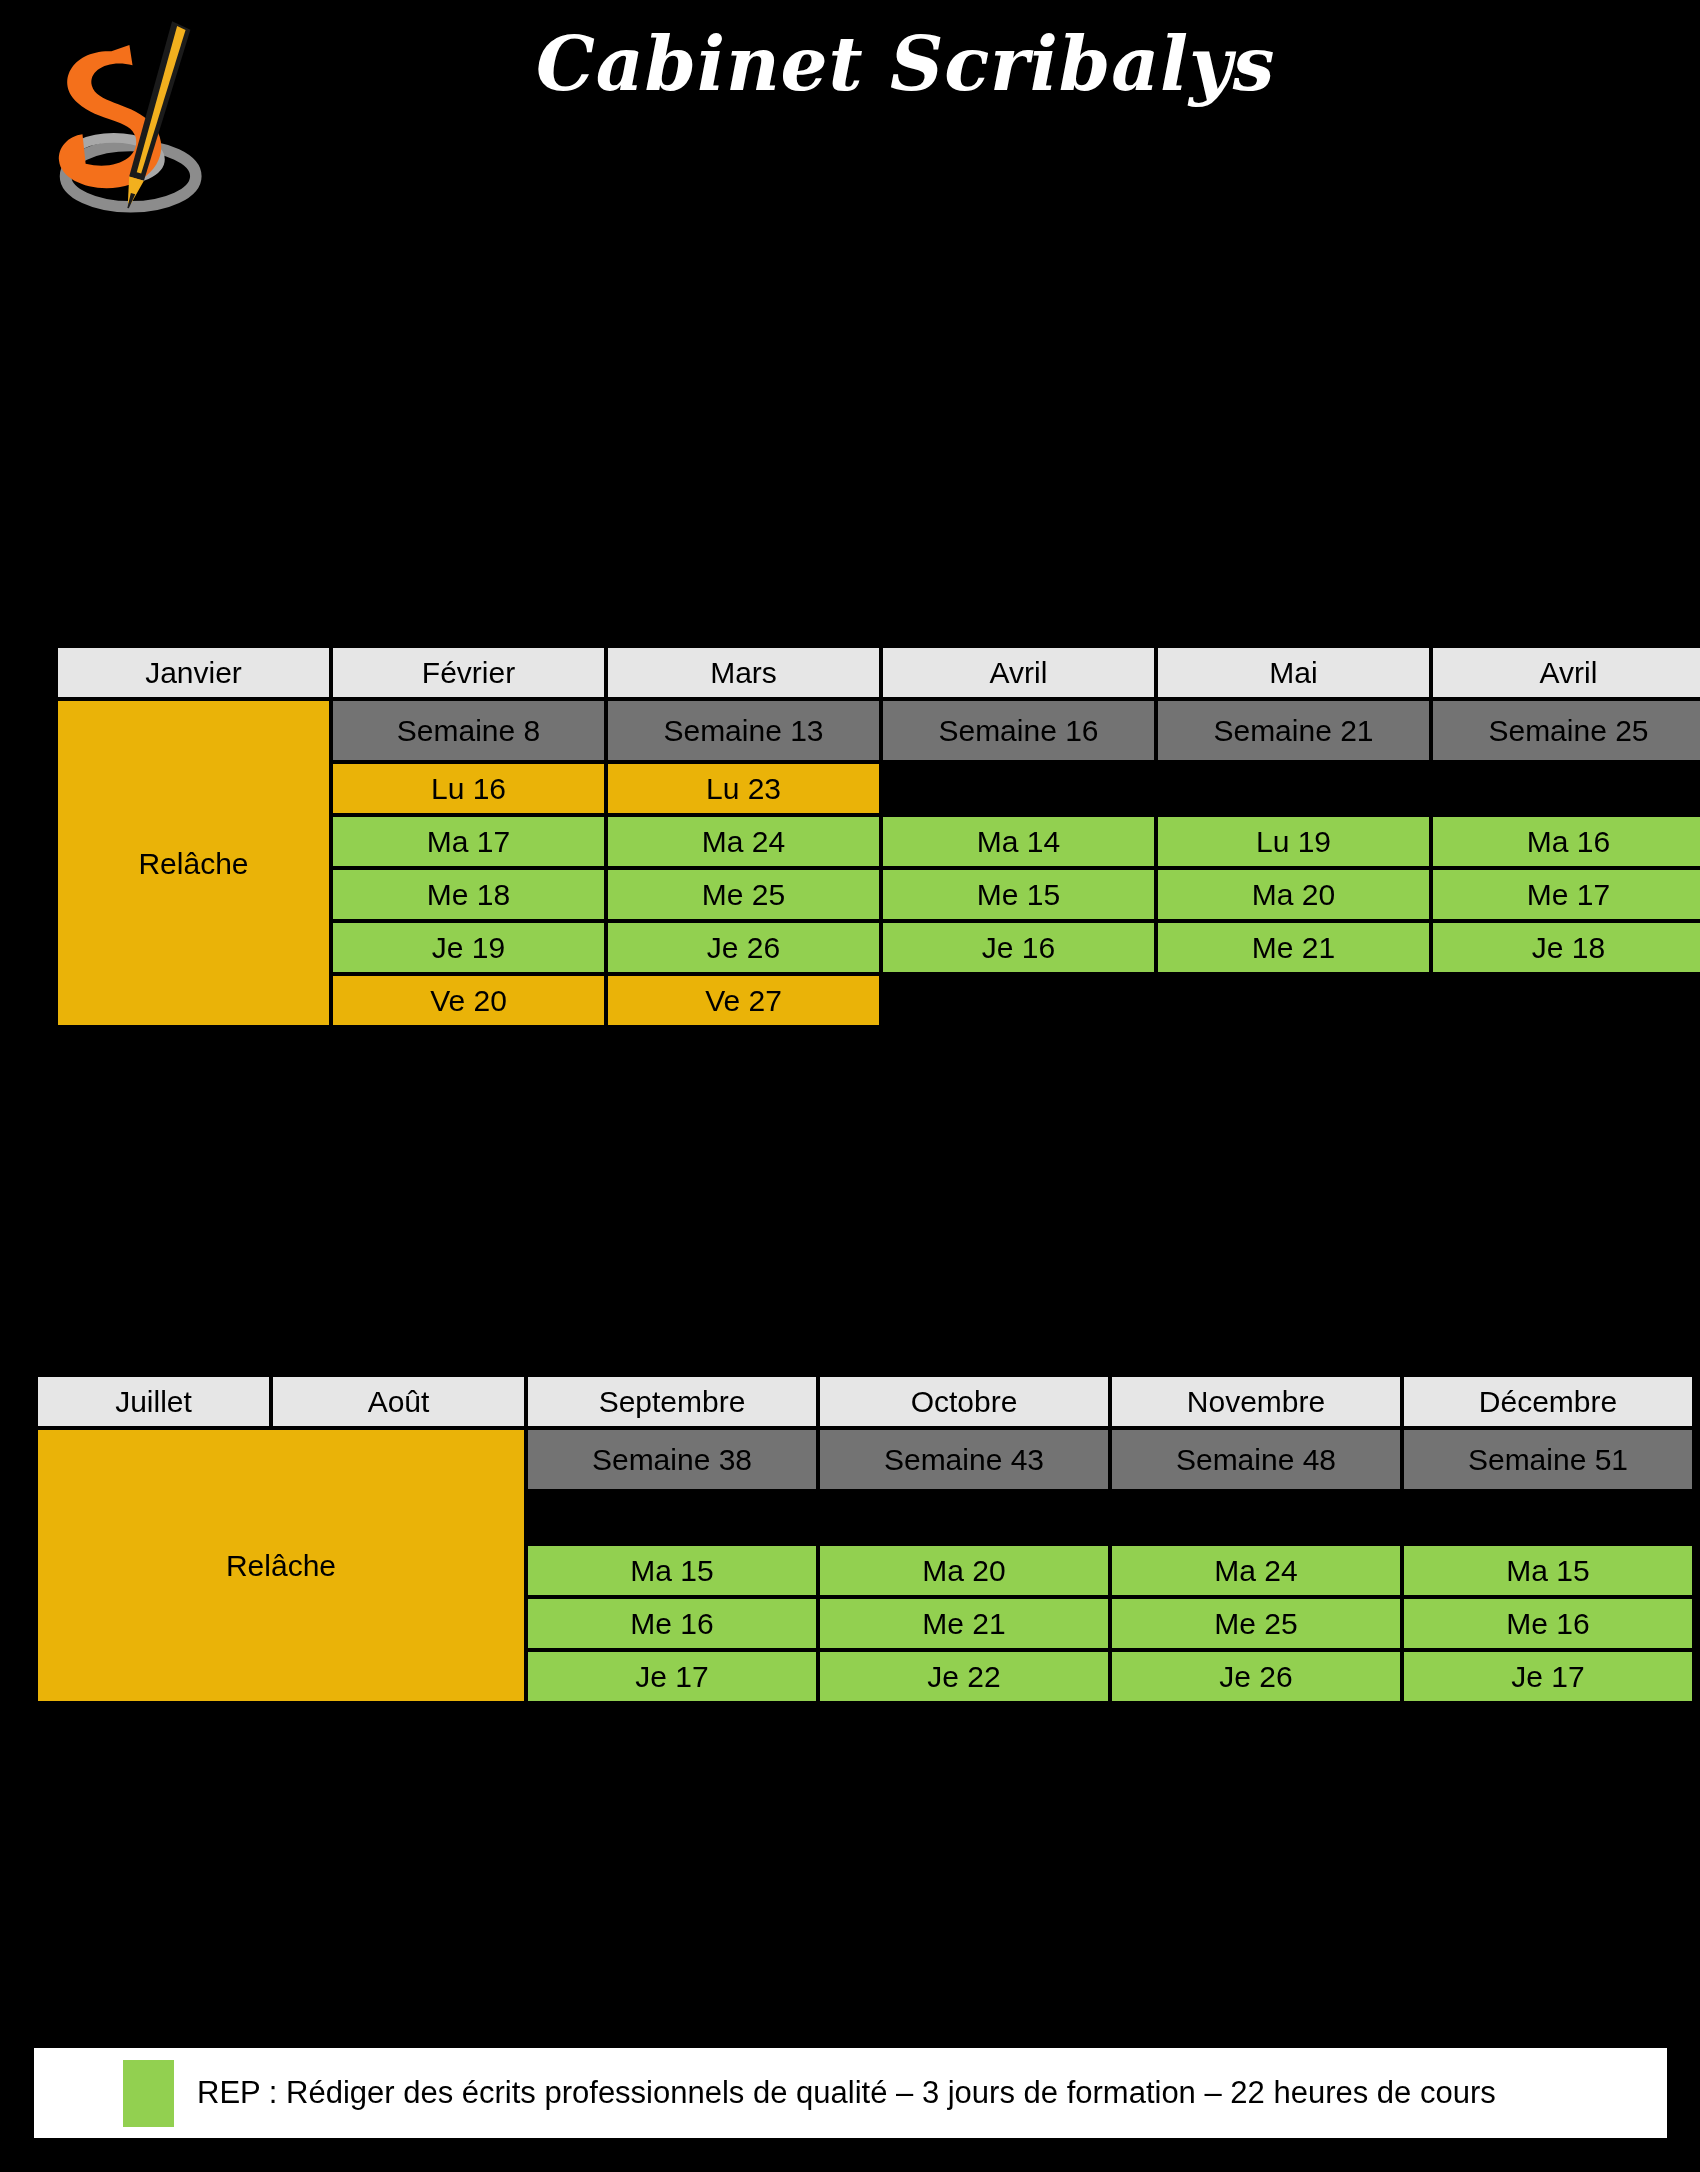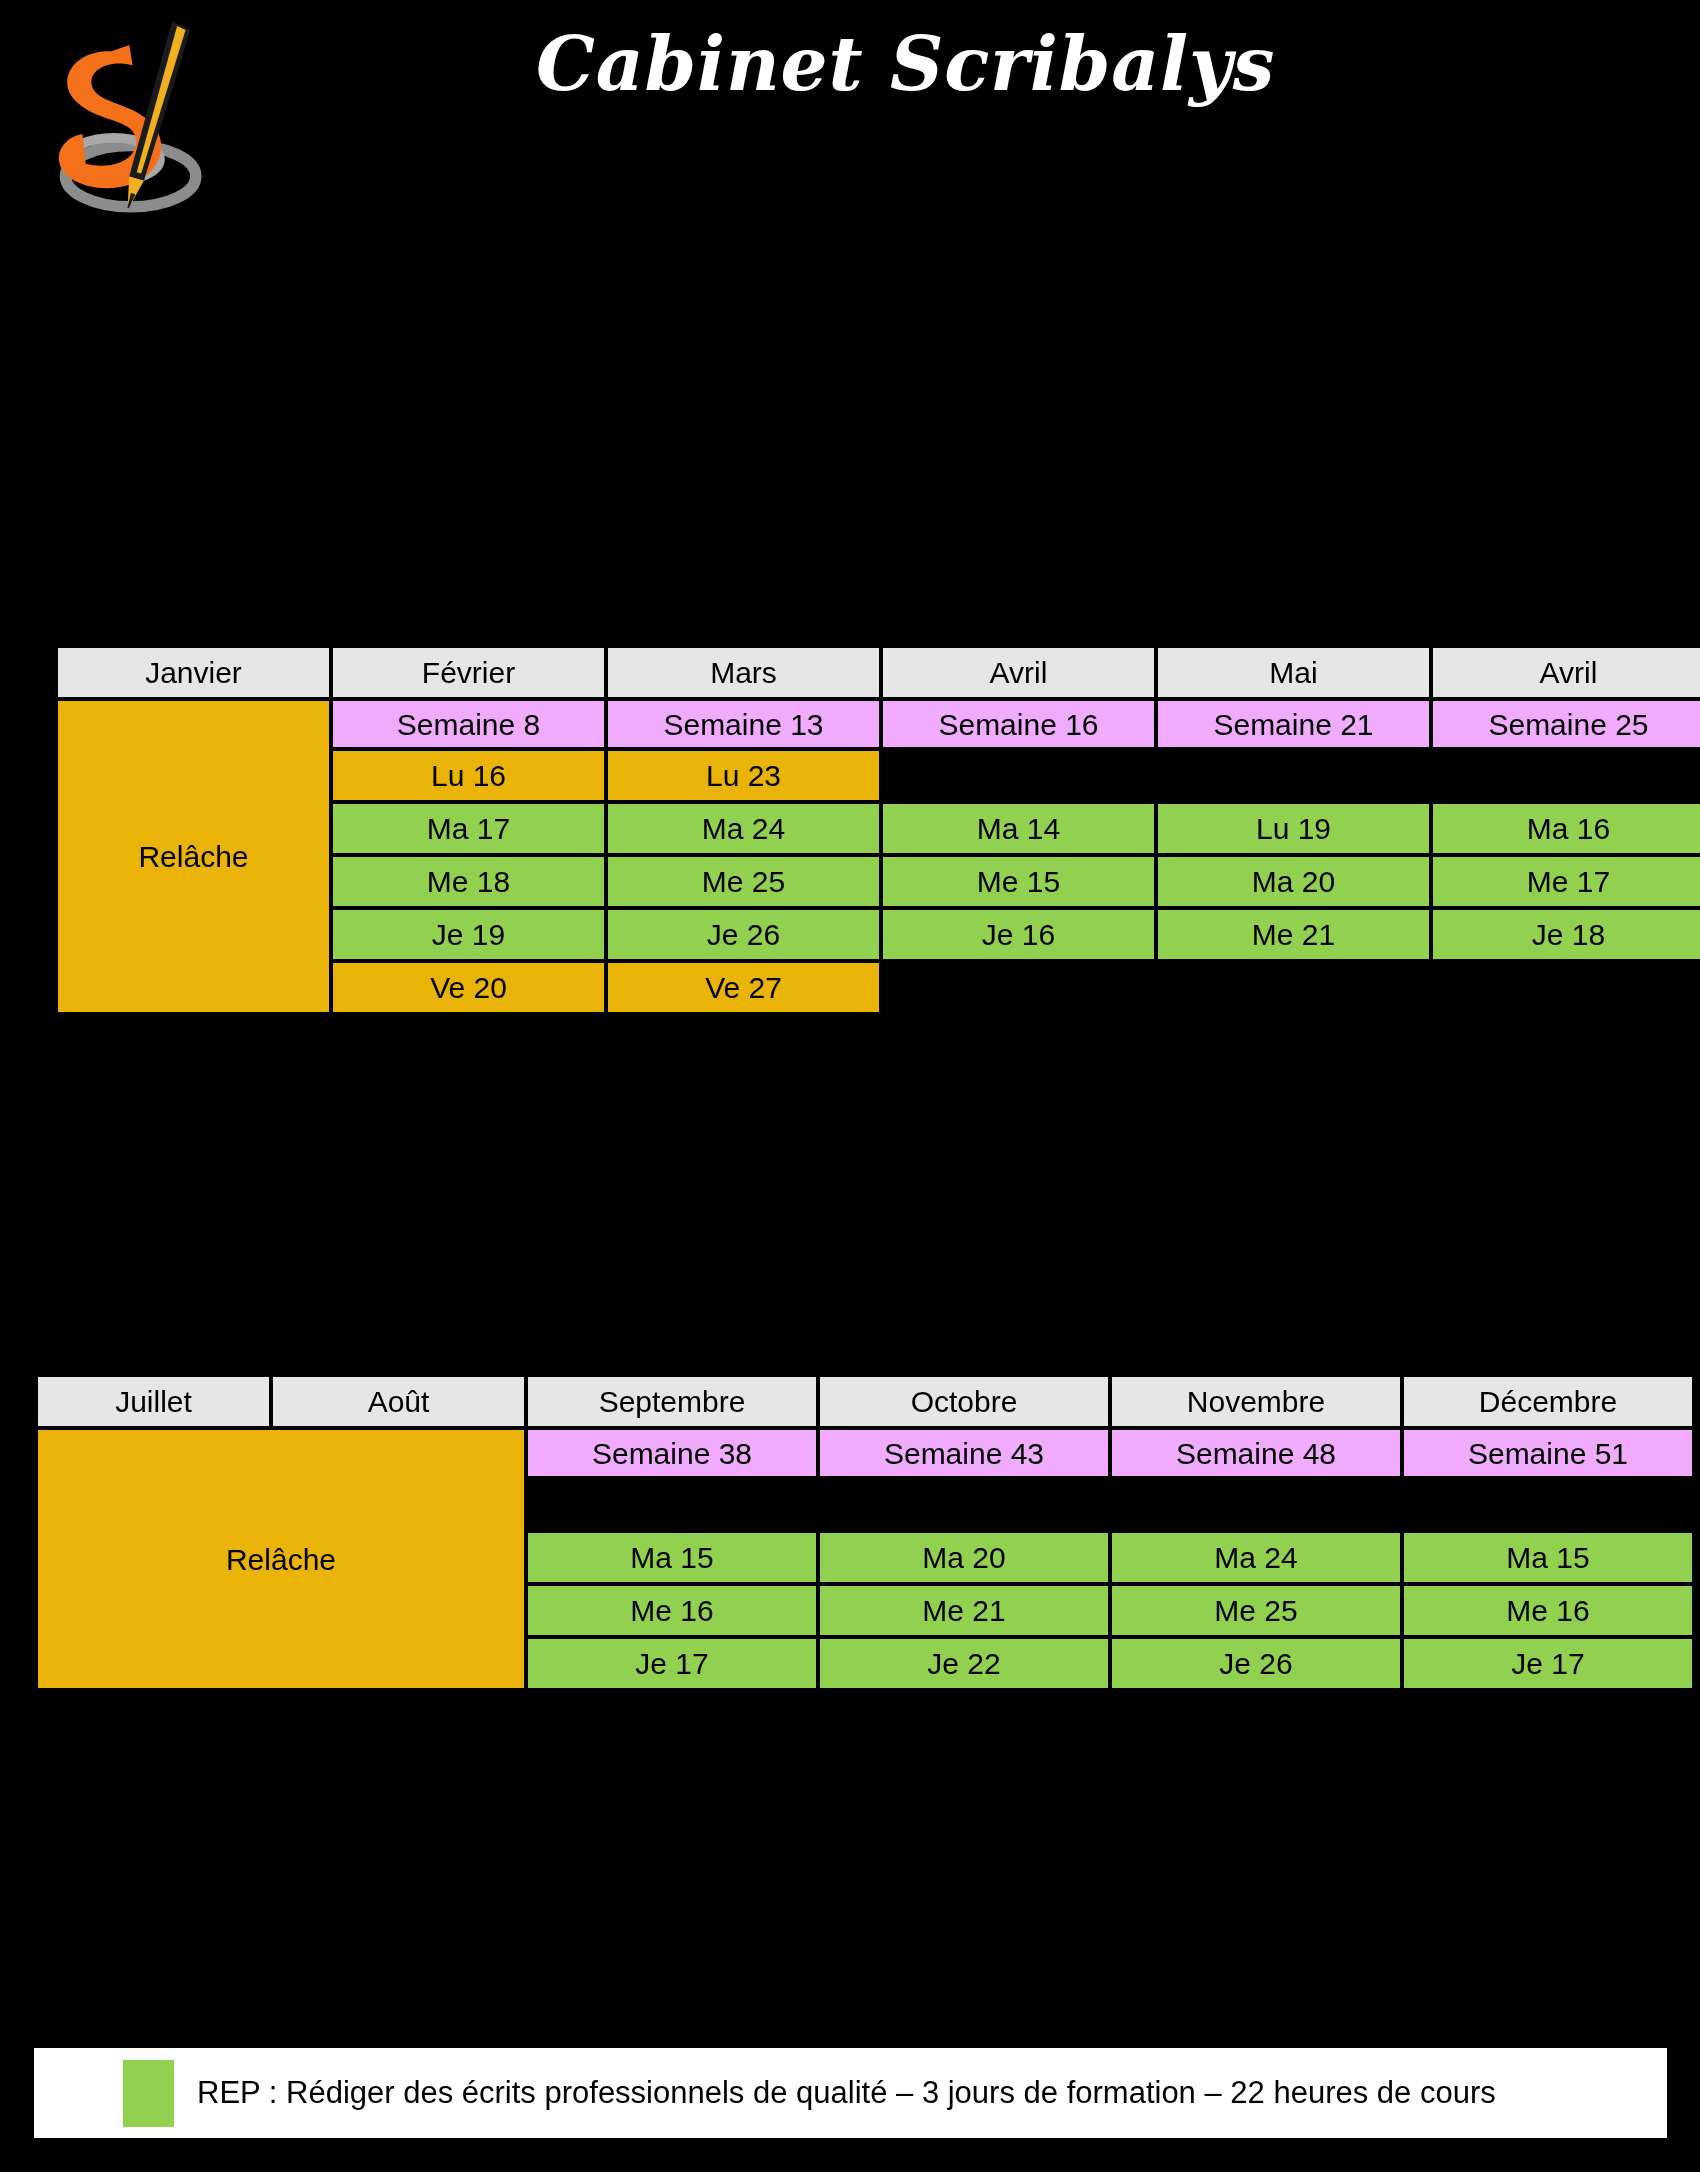--- a/index.html
+++ b/index.html
@@ -57,22 +57,22 @@
     font-size: 30px;
     color: #000000;
     line-height: 1.1;
     background: transparent;
   }
   .cal-table td.hdr {
     background: #E6E6E6;
     height: 49px;
   }
   .cal-table td.wk {
-    background: #f0abfc;
-    height: 46px;
+    background: #737373;
+    height: 59px;
   }
   .cal-table td.relache {
     background: #eab308;
   }
   .cal-table td.plain {
     background: #eab308;
     height: 49px;
   }
   .cal-table td.green {
     background: #92D050;

